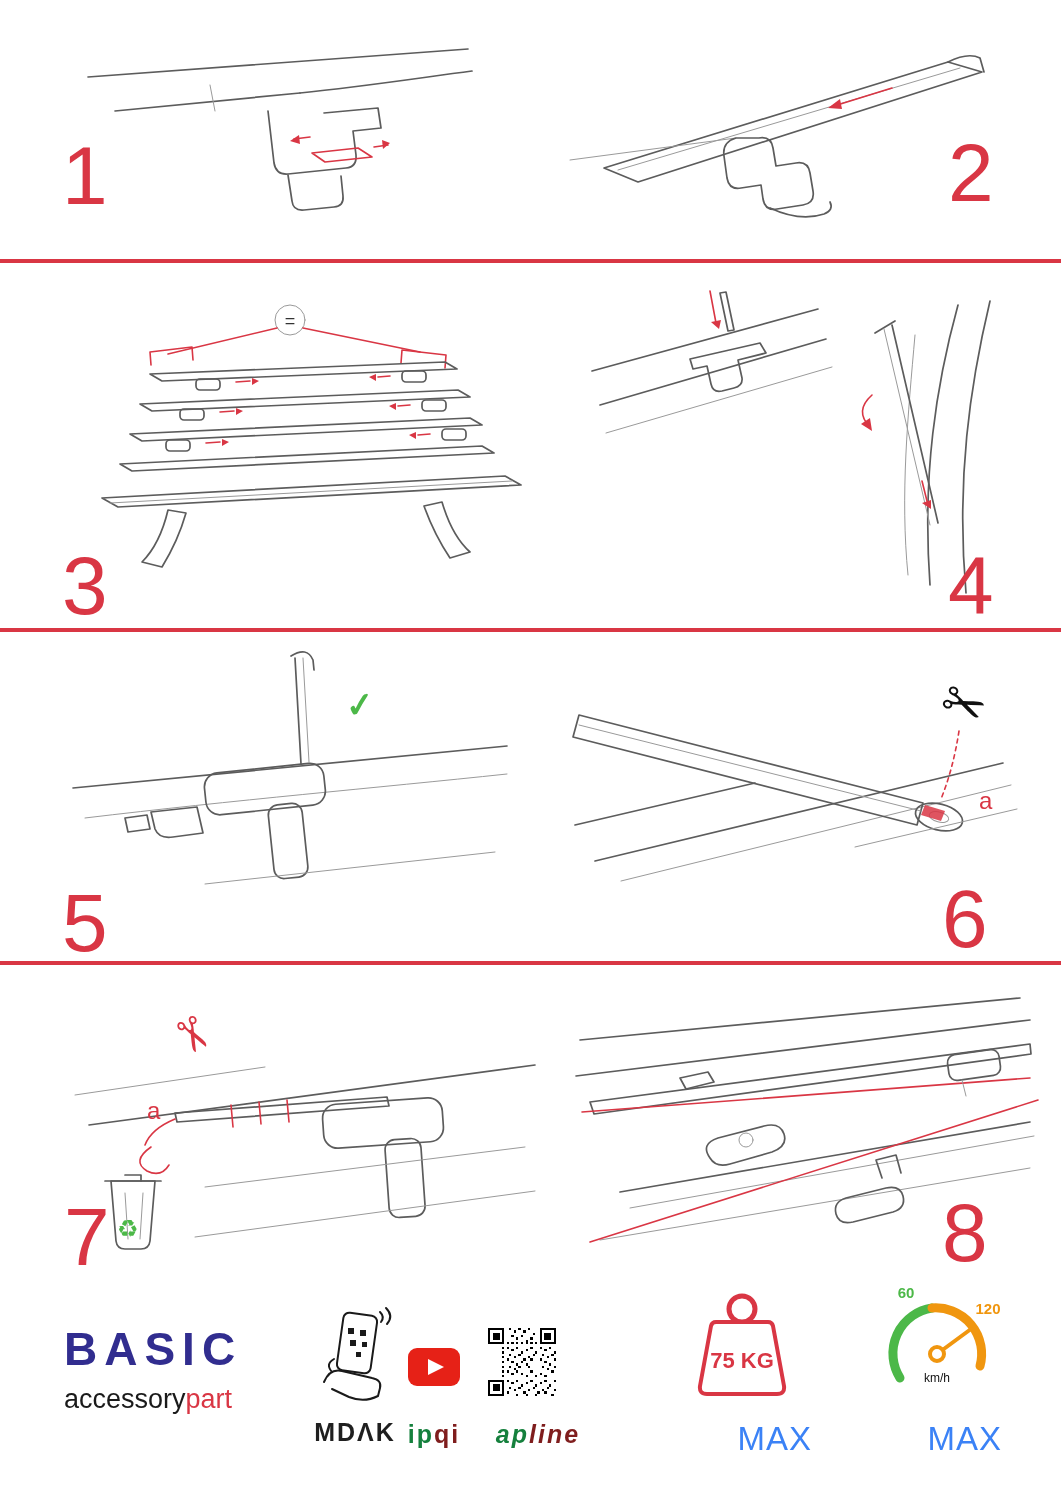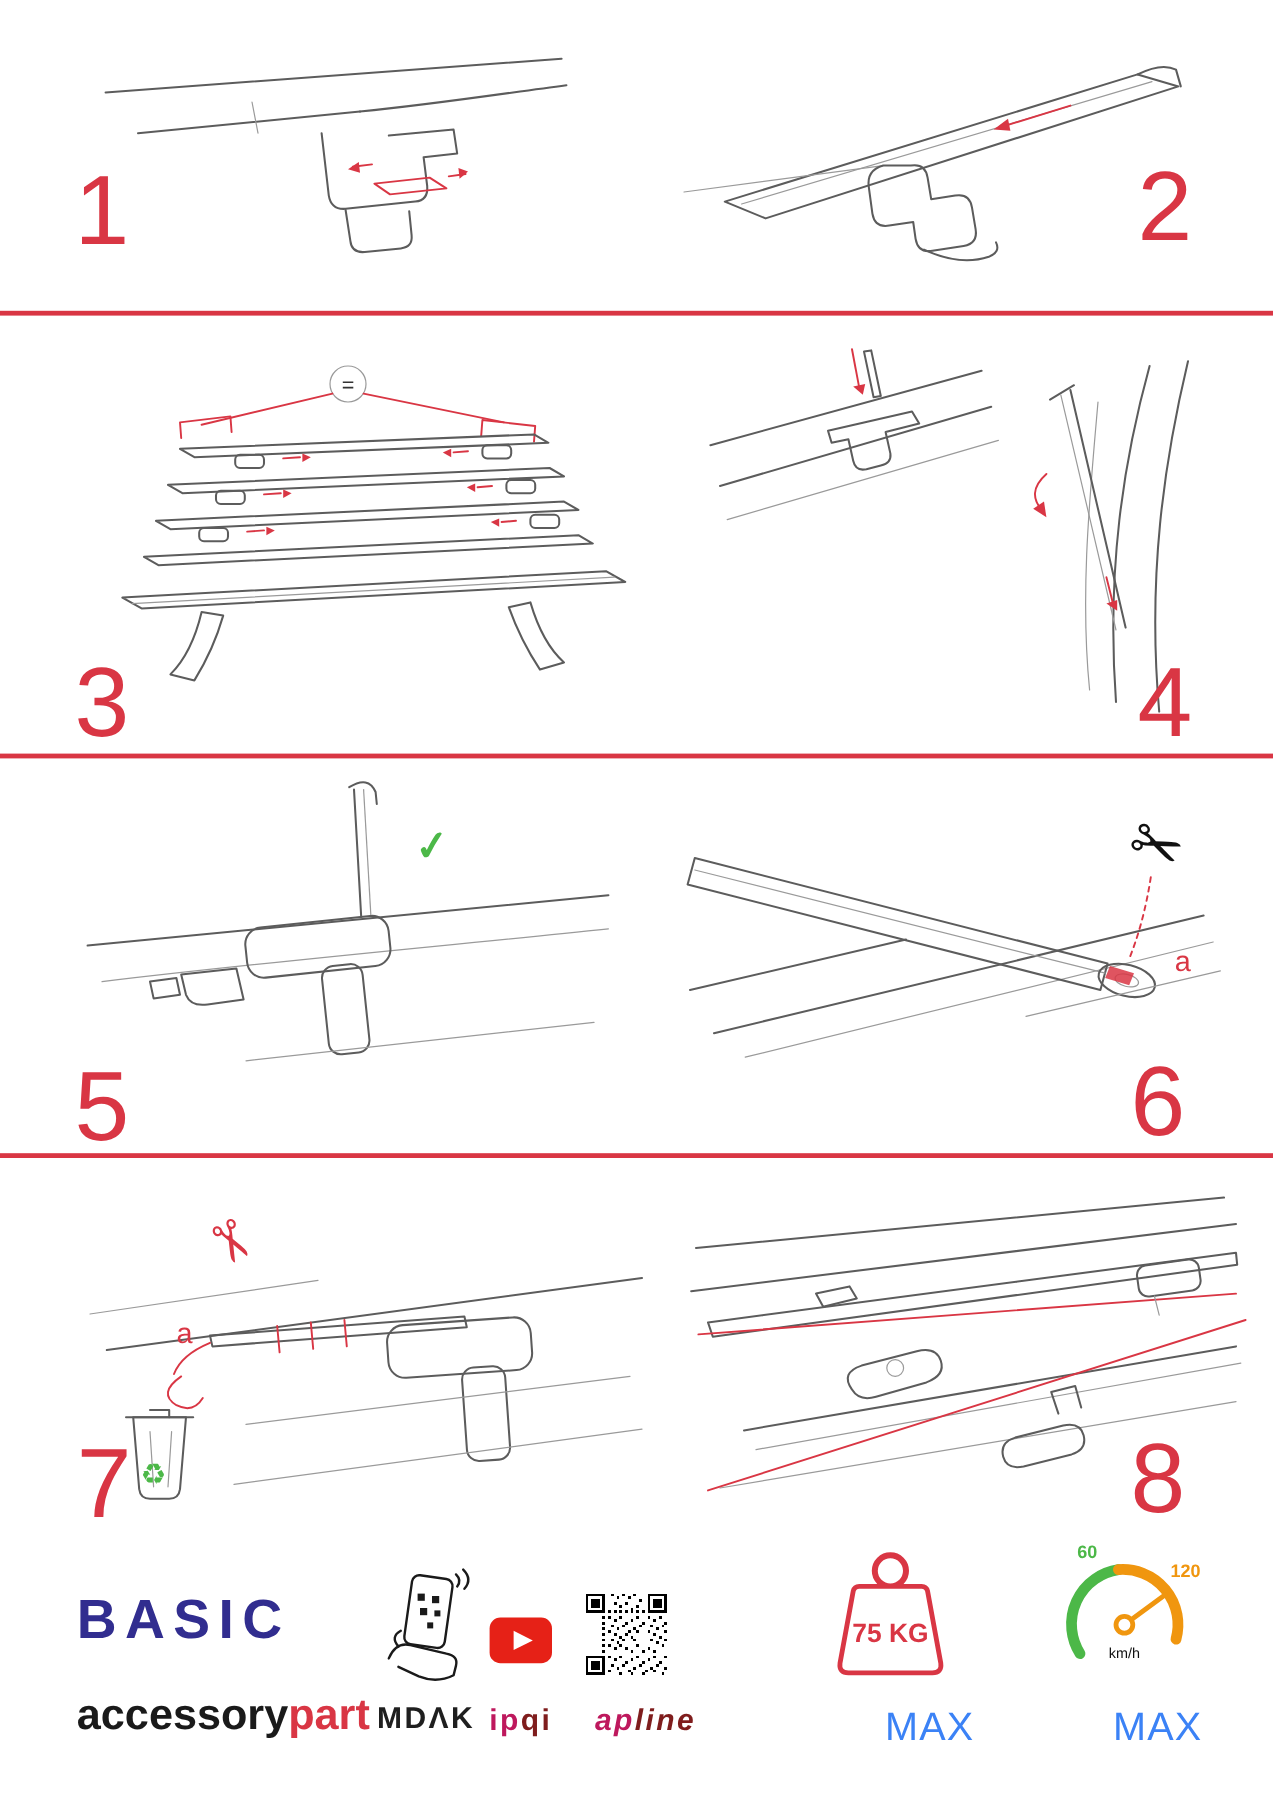--- a/index.html
+++ b/index.html
@@ -11,25 +11,25 @@
   svg{display:block;overflow:visible;}
   .ln{fill:none;stroke:#5c5c5c;stroke-width:1.7;stroke-linecap:round;stroke-linejoin:round;}
   .ln2{fill:none;stroke:#9a9a9a;stroke-width:1;stroke-linecap:round;stroke-linejoin:round;}
   .red{fill:none;stroke:#d93644;stroke-width:1.6;stroke-linecap:round;stroke-linejoin:round;}
   .redf{fill:#d93644;stroke:none;}
   .atext{fill:#d93644;font-size:24px;}
   .check{fill:#4cb848;font-size:34px;font-weight:bold;}
   
   .brand{position:absolute;left:64px;top:1322px;width:210px;text-align:left;}
   .brand-title{font-size:46px;font-weight:bold;color:#312d8f;letter-spacing:7px;}
-  .brand-sub{margin-top:32px;font-size:36px;font-weight:bold;letter-spacing:0px;white-space:nowrap;}
+  .brand-sub{margin-top:8px;font-size:27px;font-weight:normal;letter-spacing:0px;white-space:nowrap;}
   .brand-sub .blk{color:#1a1a1a;}
   .brand-sub .rd{color:#d93644;}
   .pname{position:absolute;font-size:25px;font-weight:600;color:#1f1f1f;text-align:center;letter-spacing:2px;}
-  .gray{color:#be185d;}
+  .gray{color:#15803d;}
   .rd{color:#7f1d1d;}
   .maxlabel{position:absolute;font-size:33px;color:#3b82f6;text-align:right;letter-spacing:1px;}
 </style>
 </head>
 <body>
 
 <div class="page">
 
   <svg class="panel" style="left:60px;top:15px;" width="440" height="235" viewBox="0 0 440 235">
     <path class="ln" d="M28,62 L408,34"></path>

